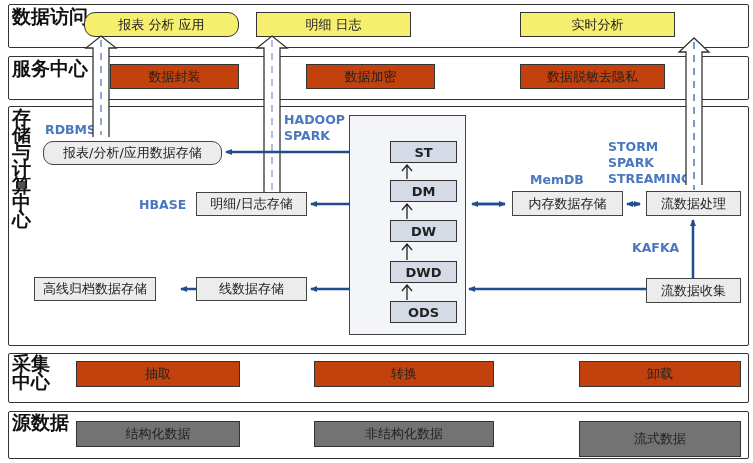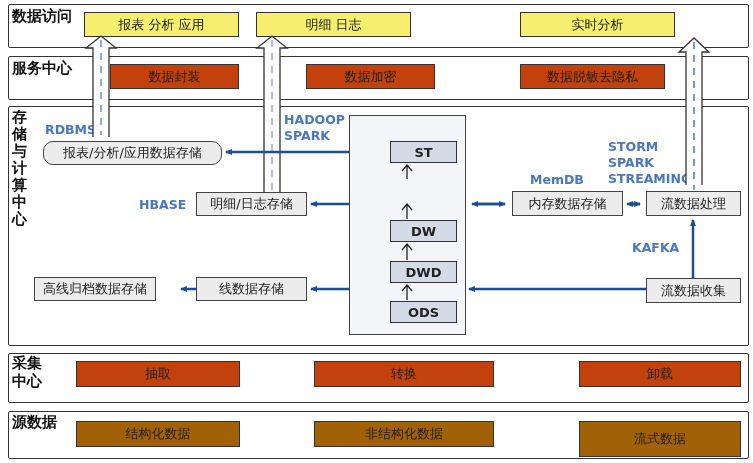--- a/index.html
+++ b/index.html
@@ -1,40 +1,40 @@
 <!DOCTYPE html>
 <html><head>
 <meta charset="utf-8">
 <style>
   html, body { margin:0; padding:0; background:#ffffff; }
   body { width:753px; height:463px; position:relative; overflow:hidden;
          font-family:"DejaVu Sans", sans-serif; }
   .layer { position:absolute; border:1.5px solid #333; background:#fff; box-sizing:border-box; border-radius:2px; }
-  .layer-title { position:absolute; font-weight:bold; font-size:15px; color:#111; line-height:17px; }
+  .layer-title { position:absolute; font-weight:bold; font-size:19px; color:#111; line-height:17px; }
   .box { position:absolute; box-sizing:border-box; border:1.5px solid #333; display:flex;
          align-items:center; justify-content:center; font-size:13px; color:#222; }
   .yellow1 { background:#f6ee6e; }
   .yellow2 { background:#c2410c; }
-  .green { background:#a16207; }
+  .green { background:#737373; }
   .gray { background:#ececec; border-color:#444; }
   .tech { position:absolute; font-weight:bold; color:#4a78c0; font-size:12.5px; line-height:15px; }
   .dw-panel { position:absolute; left:349px; top:115px; width:117px; height:220px;
               background:#f3f5f9; border:1.5px solid #444; box-sizing:border-box; }
   .dw-box { position:absolute; left:25px; width:67px; height:22px; box-sizing:border-box;
             border:1.5px solid #333; background:#d4dae6; display:flex; align-items:center;
             justify-content:center; font-weight:bold; font-size:13px; color:#222;margin-left:15px; }
   svg.overlay { position:absolute; left:0; top:0; pointer-events:none; }
 </style>
 </head>
 <body>
 
 <div class="layer" style="left:8px;top:4px;width:741px;height:44px;">
   <div class="layer-title" style="left:3px;top:3px;">数据访问</div>
 </div>
-<div class="box yellow1" style="left:84px;top:12px;width:155px;height:25px;">报表 分析 应用</div>
+<div class="box yellow1" style="left:84px;top:12px;width:155px;height:25px;border-radius:11px;">报表 分析 应用</div>
 <div class="box yellow1" style="left:256px;top:12px;width:155px;height:25px;">明细 日志</div>
 <div class="box yellow1" style="left:520px;top:12px;width:155px;height:25px;">实时分析</div>
 
 <div class="layer" style="left:8px;top:56px;width:741px;height:44px;">
   <div class="layer-title" style="left:3px;top:3px;">服务中心</div>
 </div>
 <div class="box yellow2" style="left:110px;top:64px;width:129px;height:25px;">数据封装</div>
 <div class="box yellow2" style="left:306px;top:64px;width:129px;height:25px;">数据加密</div>
 <div class="box yellow2" style="left:520px;top:64px;width:145px;height:25px;">数据脱敏去隐私</div>
 
@@ -63,20 +63,21 @@
 <div class="box gray" style="left:43px;top:141px;width:179px;height:24px;border-radius:10px;">报表/分析/应用数据存储</div>
 <div class="box gray" style="left:196px;top:192px;width:111px;height:24px;">明细/日志存储</div>
 <div class="box gray" style="left:34px;top:277px;width:122px;height:24px;">高线归档数据存储</div>
 <div class="box gray" style="left:196px;top:277px;width:111px;height:24px;">线数据存储</div>
 <div class="box gray" style="left:512px;top:191px;width:111px;height:25px;">内存数据存储</div>
 <div class="box gray" style="left:646px;top:191px;width:95px;height:25px;">流数据处理</div>
 <div class="box gray" style="left:646px;top:278px;width:95px;height:25px;">流数据收集</div>
 
 <div class="dw-panel">
   <div class="dw-box" style="top:25px;">ST</div>
+  <div class="dw-box" style="top:64px;">DM</div>
   <div class="dw-box" style="top:104px;">DW</div>
   <div class="dw-box" style="top:145px;">DWD</div>
   <div class="dw-box" style="top:185px;">ODS</div>
 </div>
 
 <div class="layer" style="left:8px;top:353px;width:741px;height:50px;">
   <div class="layer-title" style="left:3px;top:1px;">采集</div>
   <div class="layer-title" style="left:3px;top:19px;">中心</div>
 </div>
 <div class="box yellow2" style="left:76px;top:361px;width:164px;height:26px;">抽取</div>

